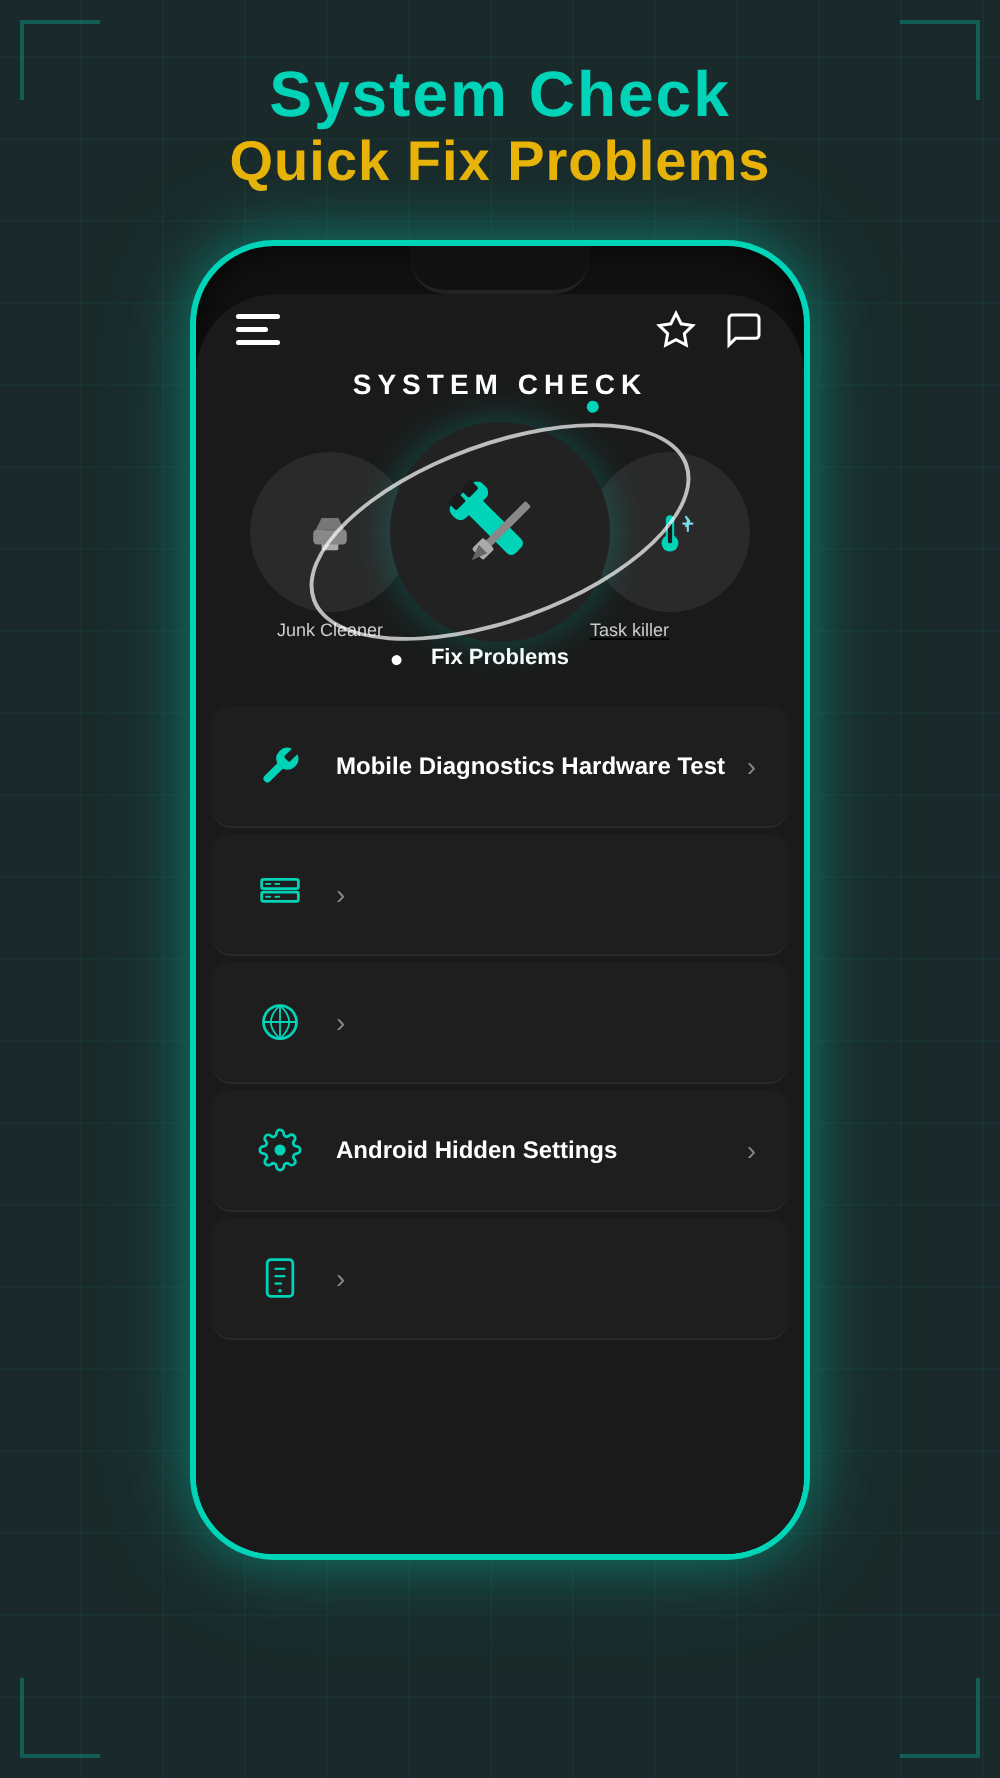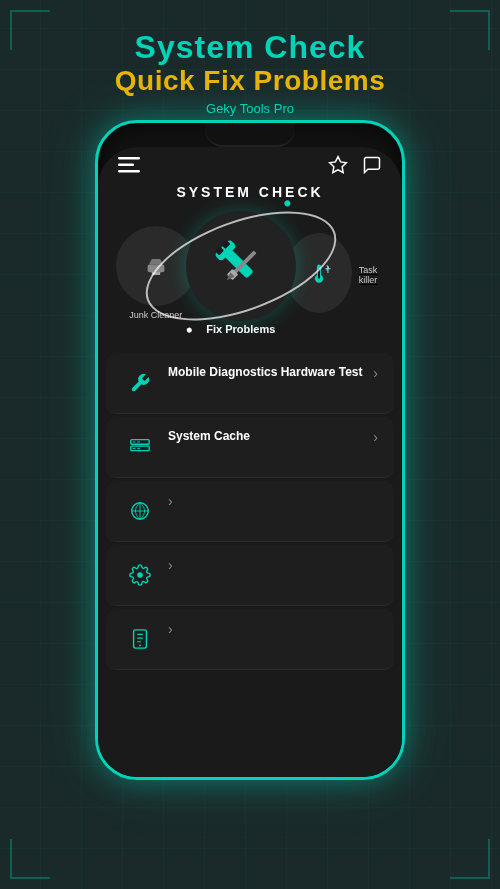--- a/index.html
+++ b/index.html
@@ -242,21 +242,21 @@
       margin-top: 2px;
     }
 
     
     .menu-list {
       padding: 4px 0;
     }
 
     .menu-item {
       display: flex;
-      align-items: flex-start;
+      align-items: center;
       padding: 12px 16px;
       border-bottom: 1px solid #2a2a2a;
       cursor: pointer;
       background: #1e1e1e;
       margin: 3px 8px;
       border-radius: 10px;
     }
 
     .menu-icon-box {
       width: 36px;
@@ -307,21 +307,20 @@
 <body>
 
 <div class="corner-tl"></div>
 <div class="corner-tr"></div>
 <div class="corner-bl"></div>
 <div class="corner-br"></div>
 
 <div class="page-header">
   <div class="title-system-check">System Check</div>
   <div class="title-quick-fix">Quick Fix Problems</div>
-  <div class="subtitle">Geky Tools Pro</div>
 </div>
 
 <div class="phone-mockup">
   <div class="phone-notch"></div>
   <div class="phone-screen">
 
     <div class="nav-bar">
       <div class="nav-icon">
         <svg width="22" height="16" viewBox="0 0 22 16">
           <rect y="0" width="22" height="2.5" rx="1.25" fill="white"></rect>
@@ -376,21 +375,21 @@
               <g transform="rotate(45, 35, 35)">
                 <rect x="33" y="15" width="4" height="30" rx="1" fill="#888"></rect>
                 <rect x="31" y="43" width="8" height="8" rx="1" fill="#aaa"></rect>
                 <polygon points="35,55 32,47 38,47" fill="#666"></polygon>
               </g>
             </svg>
           </div>
           <div class="center-label">Fix Problems</div>
         </div>
 
-        <div style="display:flex;flex-direction:row;align-items:center;z-index:3;margin-left:-10px;text-decoration:underline;">
+        <div style="display:flex;flex-direction:column;align-items:flex-start;z-index:3;margin-left:-10px;text-decoration:underline;">
           <div class="circle-icon side">
             <svg class="icon-svg" viewBox="0 0 40 40">
 
               <rect x="17" y="8" width="6" height="18" rx="3" fill="#00d4b8"></rect>
               <circle cx="20" cy="28" r="6" fill="#00d4b8"></circle>
               <rect x="18.5" y="14" width="3" height="14" rx="1" fill="#1a1a1a"></rect>
 
               <g fill="#88eeff" opacity="0.9">
                 <rect x="32" y="10" width="1.5" height="10" rx="0.75"></rect>
                 <rect x="28.75" y="13.25" width="8" height="1.5" rx="0.75" transform="rotate(0,32.75,14)"></rect>
@@ -421,21 +420,20 @@
         <div class="menu-icon-box">
           <svg class="icon-svg-sm" viewBox="0 0 24 24">
             <rect x="2" y="4" width="20" height="5" rx="1" fill="none" stroke="#00d4b8" stroke-width="1.5"></rect>
             <rect x="4" y="6" width="3" height="1" fill="#00d4b8"></rect>
             <rect x="9" y="6" width="3" height="1" fill="#00d4b8"></rect>
             <rect x="2" y="11" width="20" height="5" rx="1" fill="none" stroke="#00d4b8" stroke-width="1.5"></rect>
             <rect x="4" y="13" width="3" height="1" fill="#00d4b8"></rect>
             <rect x="9" y="13" width="3" height="1" fill="#00d4b8"></rect>
           </svg>
         </div>
-        <span class="menu-text">System Cache</span>
         <span class="menu-chevron">›</span>
       </div>
 
       <div class="menu-item">
         <div class="menu-icon-box">
           <svg class="icon-svg-sm" viewBox="0 0 24 24">
             <circle cx="12" cy="12" r="9" fill="none" stroke="#00d4b8" stroke-width="1.5"></circle>
             <path d="M12 3 C12 3 7 7 7 12 C7 17 12 21 12 21 C12 21 17 17 17 12 C17 7 12 3 12 3Z" fill="none" stroke="#00d4b8" stroke-width="1"></path>
             <path d="M3 12 L21 12" stroke="#00d4b8" stroke-width="1"></path>
             <path d="M12 3 L12 21" stroke="#00d4b8" stroke-width="1"></path>
@@ -444,20 +442,21 @@
         <span class="menu-chevron">›</span>
       </div>
 
       <div class="menu-item">
         <div class="menu-icon-box">
           <svg class="icon-svg-sm" viewBox="0 0 24 24">
             <circle cx="12" cy="12" r="3" fill="#00d4b8"></circle>
             <path d="M19.4 15a1.65 1.65 0 0 0 .33 1.82l.06.06a2 2 0 0 1-2.83 2.83l-.06-.06a1.65 1.65 0 0 0-1.82-.33 1.65 1.65 0 0 0-1 1.51V21a2 2 0 0 1-4 0v-.09A1.65 1.65 0 0 0 9 19.4a1.65 1.65 0 0 0-1.82.33l-.06.06a2 2 0 0 1-2.83-2.83l.06-.06A1.65 1.65 0 0 0 4.68 15a1.65 1.65 0 0 0-1.51-1H3a2 2 0 0 1 0-4h.09A1.65 1.65 0 0 0 4.6 9a1.65 1.65 0 0 0-.33-1.82l-.06-.06a2 2 0 0 1 2.83-2.83l.06.06A1.65 1.65 0 0 0 9 4.68a1.65 1.65 0 0 0 1-1.51V3a2 2 0 0 1 4 0v.09a1.65 1.65 0 0 0 1 1.51 1.65 1.65 0 0 0 1.82-.33l.06-.06a2 2 0 0 1 2.83 2.83l-.06.06A1.65 1.65 0 0 0 19.4 9a1.65 1.65 0 0 0 1.51 1H21a2 2 0 0 1 0 4h-.09a1.65 1.65 0 0 0-1.51 1z" fill="none" stroke="#00d4b8" stroke-width="1.5"></path>
           </svg>
         </div>
+        <span class="menu-text">Android Hidden Settings</span>
         <span class="menu-chevron">›</span>
       </div>
 
       <div class="menu-item">
         <div class="menu-icon-box">
           <svg class="icon-svg-sm" viewBox="0 0 24 24">
             <rect x="5" y="2" width="14" height="20" rx="2" fill="none" stroke="#00d4b8" stroke-width="1.5"></rect>
             <line x1="9" y1="7" x2="15" y2="7" stroke="#00d4b8" stroke-width="1.2"></line>
             <line x1="9" y1="11" x2="15" y2="11" stroke="#00d4b8" stroke-width="1.2"></line>
             <line x1="9" y1="15" x2="13" y2="15" stroke="#00d4b8" stroke-width="1.2"></line>

